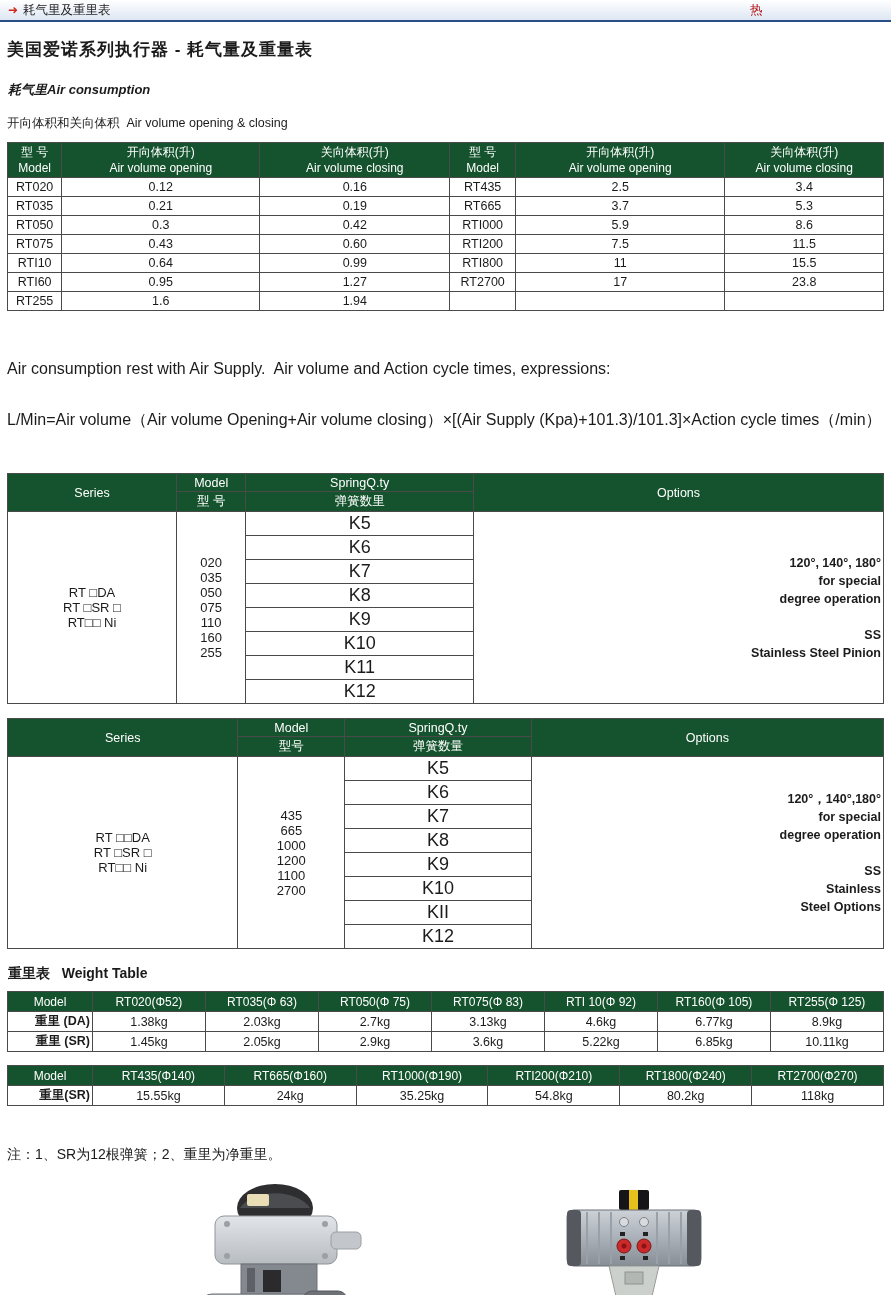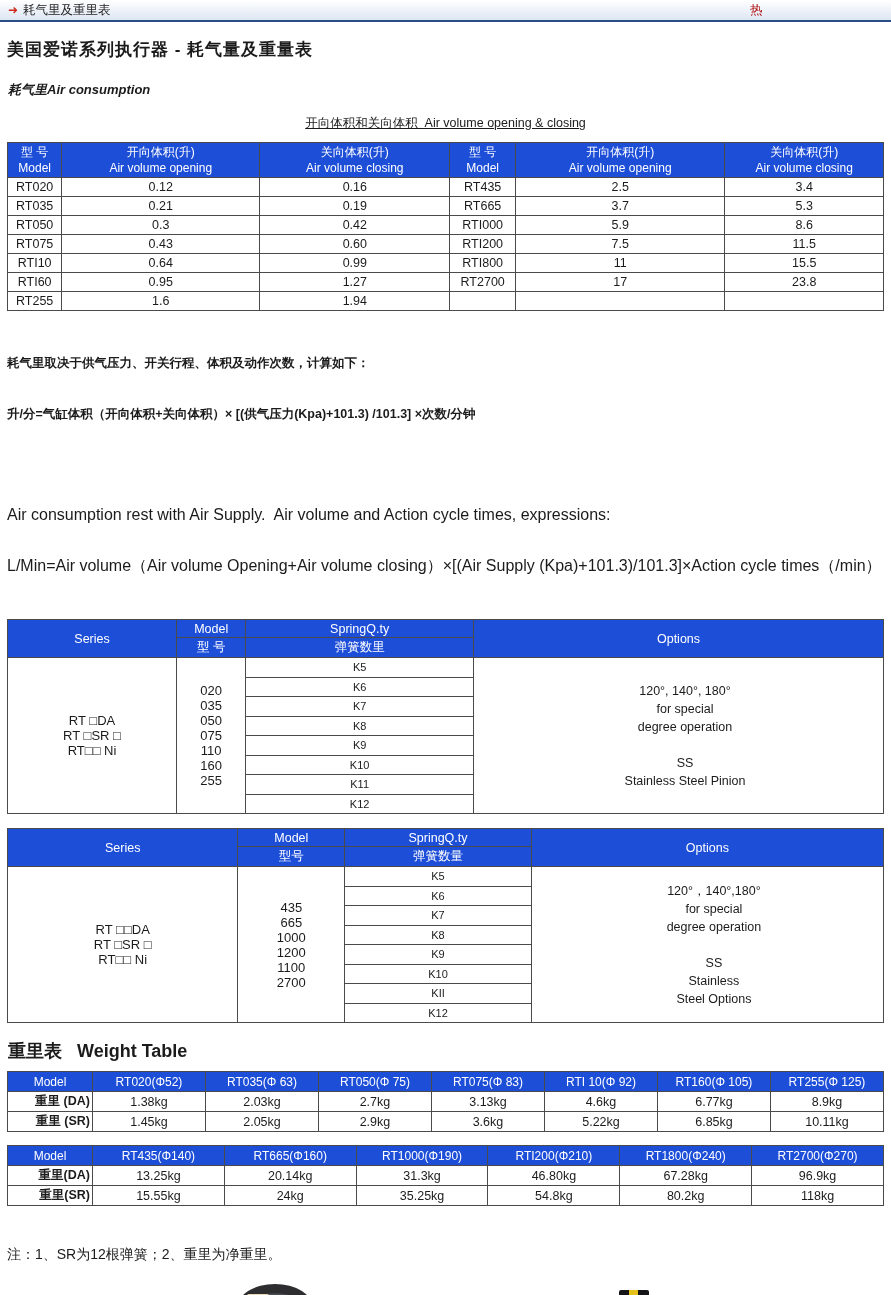--- a/index.html
+++ b/index.html
@@ -16,43 +16,43 @@
     border-bottom: 2px solid #2a4d85;
     display: flex; align-items: center; padding: 0 8px; position: relative;
   }
   .topbar .arrow { color: #cf2a1b; font-size: 12px; margin-right: 5px; line-height: 1; }
   .topbar .bar-title { color: #222; font-size: 12.5px; }
   .topbar .hot { position: absolute; left: 750px; color: #b01010; font-size: 12.5px; }
   
   .content { padding: 0 7px; }
   .page-title { font-size: 17px; font-weight: bold; margin: 16px 0 20px 0; letter-spacing: 1px; }
   .sec-heading { font-weight: bold; font-size: 13px; margin: 6px 0 0 1px; font-style: italic; }
-  .subtitle { text-align: center; font-size: 12.5px; margin: 16px 0 10px 0; white-space: pre-wrap; text-decoration: underline; }
+  .subtitle { font-size: 12.5px; margin: 16px 0 10px 0; white-space: pre-wrap; }
   
   table { border-collapse: collapse; width: 100%; table-layout: fixed; }
   td { border: 1px solid #4a4a4a; text-align: center; vertical-align: middle; padding: 1px 2px; }
   table { border: 1px solid #222; }
-  .hd td { background: #1d4ed8; color: #fff; }
+  .hd td { background: #14532d; color: #fff; }
   
   .air-table td { height: 19px; font-size: 12.5px; }
   .air-table .hd td { height: 18px; font-size: 12px; line-height: 16px; }
   
   .formula-zh { font-weight: bold; font-size: 12.5px; line-height: 17px; margin-top: 10px; white-space: pre-wrap; }
   .formula-en { font-size: 16px; line-height: 17px; margin-top: 15px; white-space: pre-wrap; }
   
   .spring-table { margin-top: 11px; }
   .spring-table .hd td { height: 18px; font-size: 12.5px; }
-  .spring-cell { height: 19.5px; font-size: 11px; }
+  .spring-cell { height: 19.5px; font-size: 18px; }
   .series-cell div, .models-cell div { font-size: 13px; }
   .series-cell .inner { display: flex; flex-direction: column; justify-content: space-evenly; height: 100%; }
   .models-cell .inner { display: flex; flex-direction: column; justify-content: space-evenly; height: 100%; }
-  .options-cell { text-align: center; padding-left: 15px; }
+  .options-cell { text-align: right; padding-left: 15px; font-weight: bold; }
   .options-cell .opt-line { min-height: 18px; line-height: 18px; font-size: 12.5px; }
   
-  .weight-heading { font-weight: bold; font-size: 18px; margin: 16px 0 8px 1px; white-space: pre-wrap; }
+  .weight-heading { font-weight: bold; font-size: 14px; margin: 16px 0 8px 1px; white-space: pre-wrap; }
   .weight-table { margin-top: 4px; }
   .weight-table td { height: 20px; font-size: 12.5px; }
   .weight-table .hd td { font-size: 12px; }
   .weight-table .rowlabel { font-weight: bold; text-align: right; }
   .note { font-weight: normal; font-size: 14px; margin-top: 40px; }
   
   .photos { position: relative; height: 238px; margin-top: 18px; }
   .photo { position: absolute; }
 </style>
 </head>
@@ -160,24 +160,20 @@
       <td>RT255</td>
       <td>1.6</td>
       <td>1.94</td>
       <td></td>
       <td></td>
       <td></td>
     </tr>
   </tbody>
     </table>
 
-  <div class="formula-zh">
-    <div>耗气里取决于供气压力、开关行程、体积及动作次数，计算如下：</div>
-    <div>升/分=气缸体积（开向体积+关向体积）× [(供气压力(Kpa)+101.3) /101.3] ×次数/分钟</div>
-  </div>
   <div class="formula-en">
     <div>Air consumption rest with Air Supply.  Air volume and Action cycle times, expressions:</div>
     <div>L/Min=Air volume（Air volume Opening+Air volume closing）×[(Air Supply (Kpa)+101.3)/101.3]×Action cycle times（/min）</div>
   </div>
 
   <table class="spring-table">
     <colgroup>
       <col style="width:19.3%">
         <col style="width:7.9%">
         <col style="width:26%">
@@ -377,29 +373,20 @@
     </colgroup>
     <tbody>
         <tr class="hd">
       <td>Model</td>
       <td>RT435(Φ140)</td>
       <td>RT665(Φ160)</td>
       <td>RT1000(Φ190)</td>
       <td>RTI200(Φ210)</td>
       <td>RT1800(Φ240)</td>
       <td>RT2700(Φ270)</td>
-    </tr>
-    <tr>
-      <td class="rowlabel">重里(DA)</td>
-      <td>13.25kg</td>
-      <td>20.14kg</td>
-      <td>31.3kg</td>
-      <td>46.80kg</td>
-      <td>67.28kg</td>
-      <td>96.9kg</td>
     </tr>
     <tr>
       <td class="rowlabel">重里(SR)</td>
       <td>15.55kg</td>
       <td>24kg</td>
       <td>35.25kg</td>
       <td>54.8kg</td>
       <td>80.2kg</td>
       <td>118kg</td>
     </tr>

